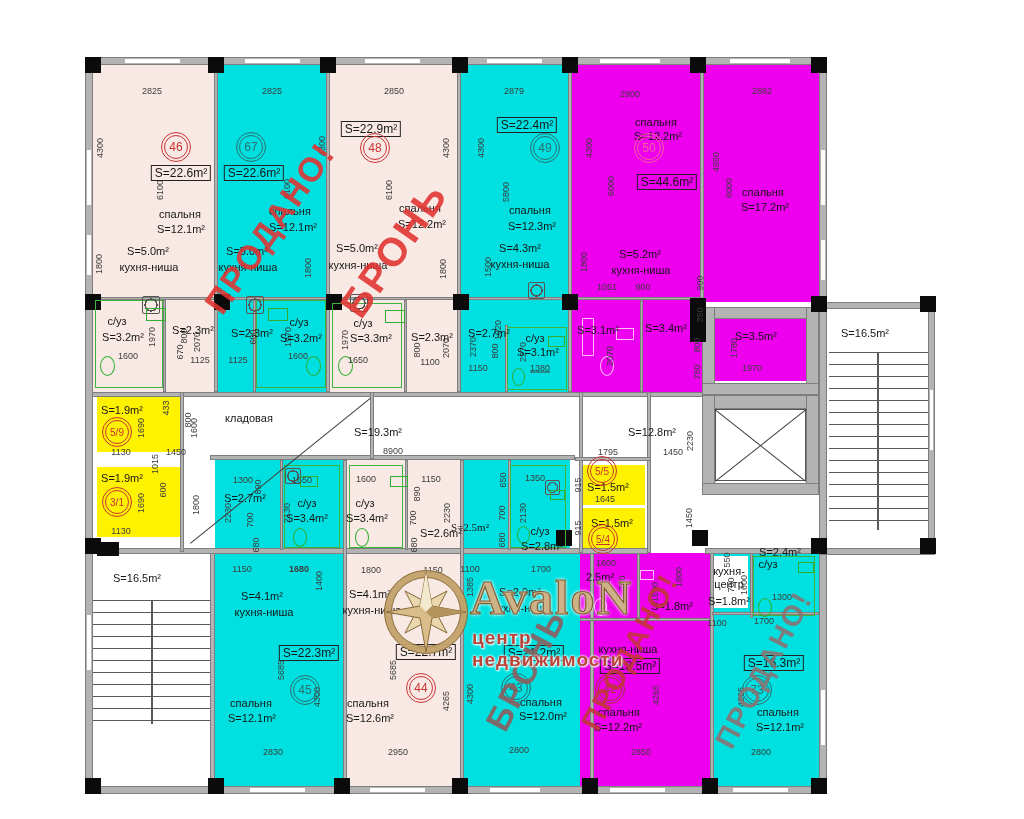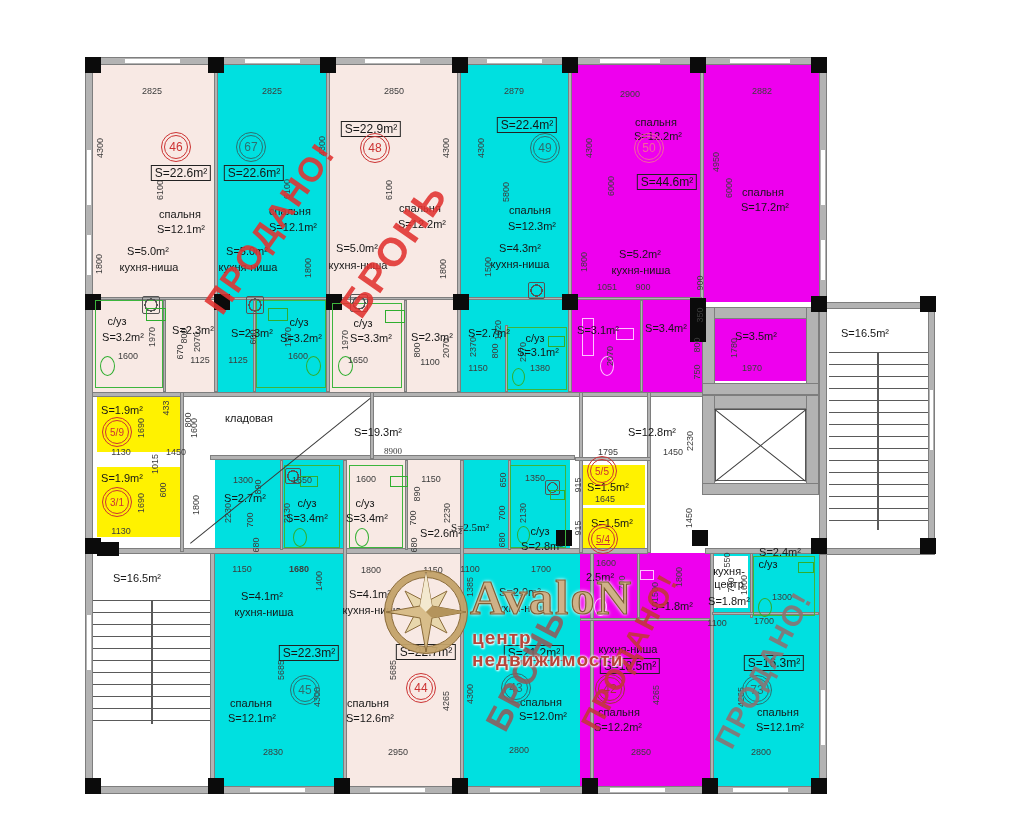--- a/index.html
+++ b/index.html
@@ -253,33 +253,33 @@
     <div class="lbl dim" style="left: 358px; top: 360px;">1650</div>
     <div class="lbl dim v" style="left: 345px; top: 340px;">1970</div>
     <div class="lbl dim v" style="left: 417px; top: 350px;">800</div>
     <div class="lbl dim v" style="left: 446px; top: 348px;">2070</div>
     <div class="lbl dim" style="left: 430px; top: 362px;">1100</div>
     <div class="lbl dim v" style="left: 473px; top: 347px;">2370</div>
     <div class="lbl dim v" style="left: 495px; top: 351px;">800</div>
     <div class="lbl dim v" style="left: 498px; top: 330px;">1020</div>
     <div class="lbl dim" style="left: 478px; top: 368px;">1150</div>
     <div class="lbl dim v" style="left: 523px; top: 352px;">2270</div>
-    <div class="lbl dim" style="left: 540px; top: 368px;">1380</div>
+    <div class="lbl dim" style="left: 540px; top: 368px; text-decoration: underline;">1380</div>
     <div class="lbl dim v" style="left: 610px; top: 356px;">2070</div>
     <div class="lbl dim" style="left: 607px; top: 287px;">1051</div>
     <div class="lbl dim" style="left: 643px; top: 287px;">900</div>
     <div class="lbl dim v" style="left: 700px; top: 283px;">900</div>
     <div class="lbl dim v" style="left: 700px; top: 315px;">350</div>
     <div class="lbl dim" style="left: 752px; top: 368px;">1970</div>
     <div class="lbl dim v" style="left: 734px; top: 348px;">1780</div>
     <div class="lbl dim v" style="left: 697px; top: 345px;">800</div>
     <div class="lbl dim v" style="left: 697px; top: 372px;">750</div>
     <div class="lbl room" style="left: 249px; top: 418px;">кладовая</div>
     <div class="lbl room" style="left: 378px; top: 432px;">S=19.3m²</div>
-    <div class="lbl dim" style="left: 393px; top: 451px; font-family: Liberation Serif, serif;">8900</div>
+    <div class="lbl dim" style="left: 393px; top: 451px;">8900</div>
     <div class="lbl room" style="left: 652px; top: 432px;">S=12.8m²</div>
     <div class="lbl dim" style="left: 608px; top: 452px;">1795</div>
     <div class="lbl dim" style="left: 673px; top: 452px;">1450</div>
     <div class="lbl dim v" style="left: 690px; top: 441px;">2230</div>
     <div class="lbl dim v" style="left: 689px; top: 518px;">1450</div>
     <div class="lbl dim v" style="left: 166px; top: 408px;">433</div>
     <div class="lbl dim v" style="left: 188px; top: 420px;">800</div>
     <div class="lbl dim v" style="left: 194px; top: 428px;">1600</div>
     <div class="lbl dim" style="left: 176px; top: 452px;">1450</div>
     <div class="lbl dim v" style="left: 155px; top: 464px;">1015</div>

